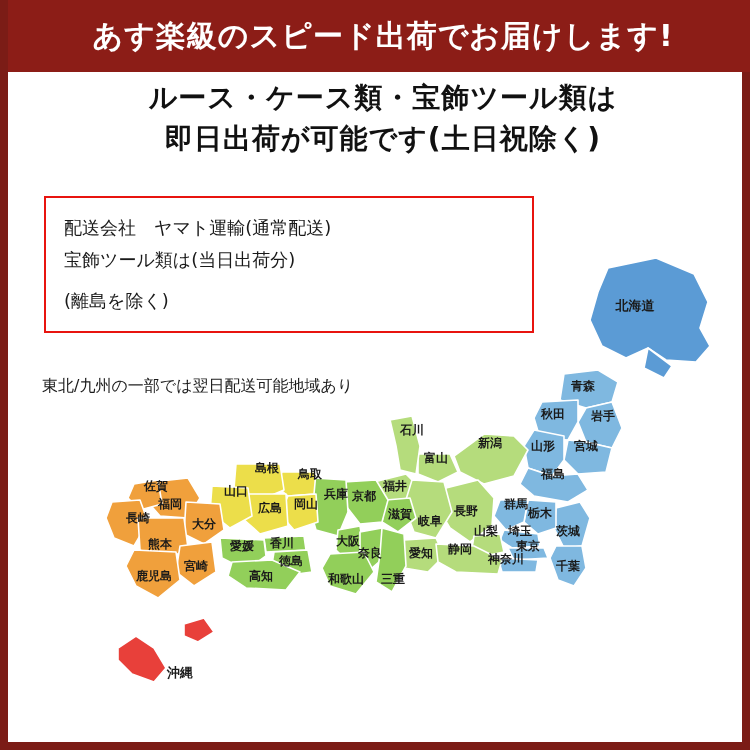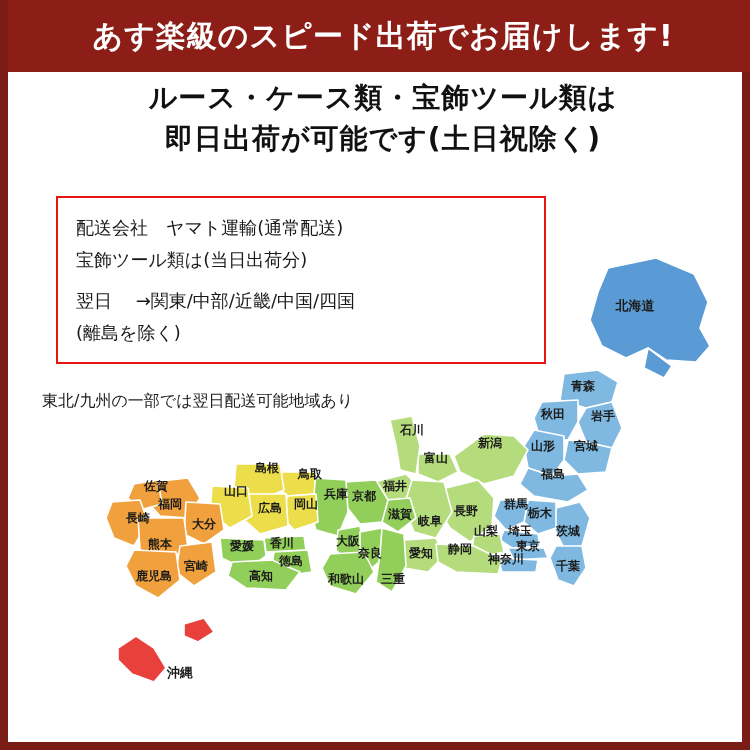--- a/index.html
+++ b/index.html
@@ -43,37 +43,37 @@
     color:#111111;
     font-size:28px;
     font-weight:bold;
     line-height:1.45;
     letter-spacing:1px;
   }
   .headline div{white-space:nowrap;}
   
   .infobox{
     position:absolute;
-    left:48px;top:196px;
+    left:36px;top:196px;
     width:490px;
     box-sizing:border-box;
     border:2px solid #e8140f;
     background:rgba(255,255,255,0.85);
     padding:14px 32px 14px 18px;
   }
   .infobox .line{
     font-size:18px;
     color:#1a1a1a;
     line-height:1.75;
     white-space:nowrap;
   }
   .infobox .spacer{height:10px;}
   .note{
     position:absolute;
-    left:34px;top:391px;
+    left:34px;top:376px;
     font-size:16px;
     color:#1a1a1a;
     white-space:nowrap;
   }
   
   .map{
     position:absolute;
     left:0;top:250px;
     width:750px;height:480px;
   }
@@ -216,19 +216,18 @@
         <text class="pref-label" x="146" y="330" text-anchor="middle">鹿児島</text>
         <text class="region-label" x="172" y="427" text-anchor="middle">沖縄</text>
       </g>
     </svg>
   </div>
 
   <div class="infobox">
     <div class="line">配送会社　ヤマト運輸(通常配送)</div>
     <div class="line">宝飾ツール類は(当日出荷分)</div>
     <div class="spacer"></div>
-    <div class="line">翌日　 →関東/中部/近畿/中国/四国</div>
     <div class="line">(離島を除く)</div>
   </div>
 
   <div class="note">東北/九州の一部では翌日配送可能地域あり</div>
 
 </div>
 
 </body></html>

